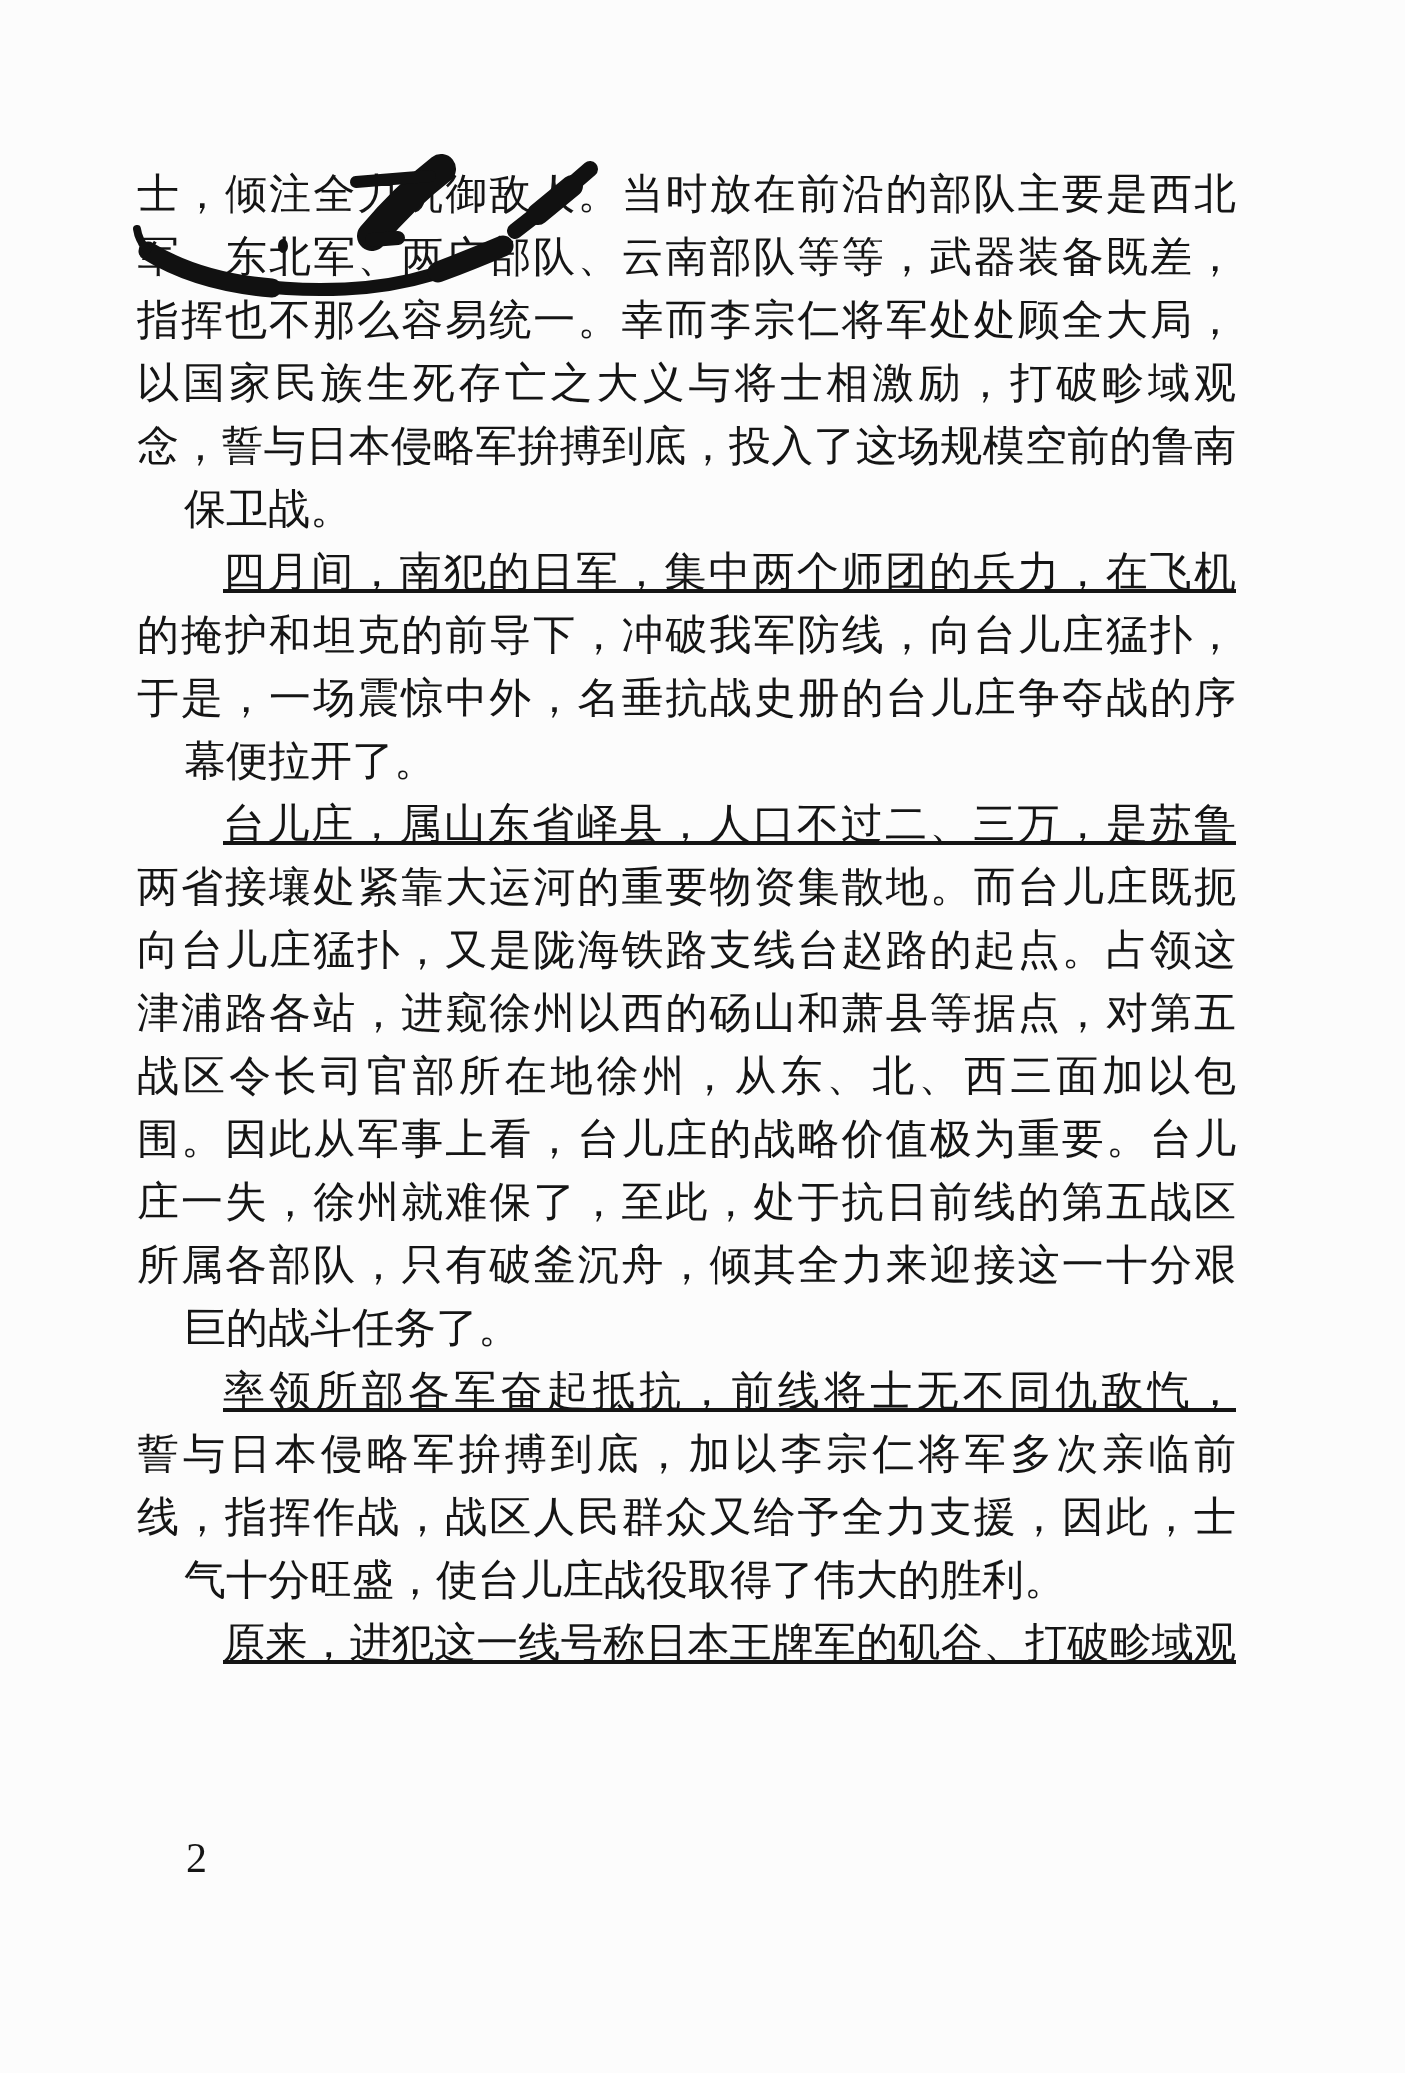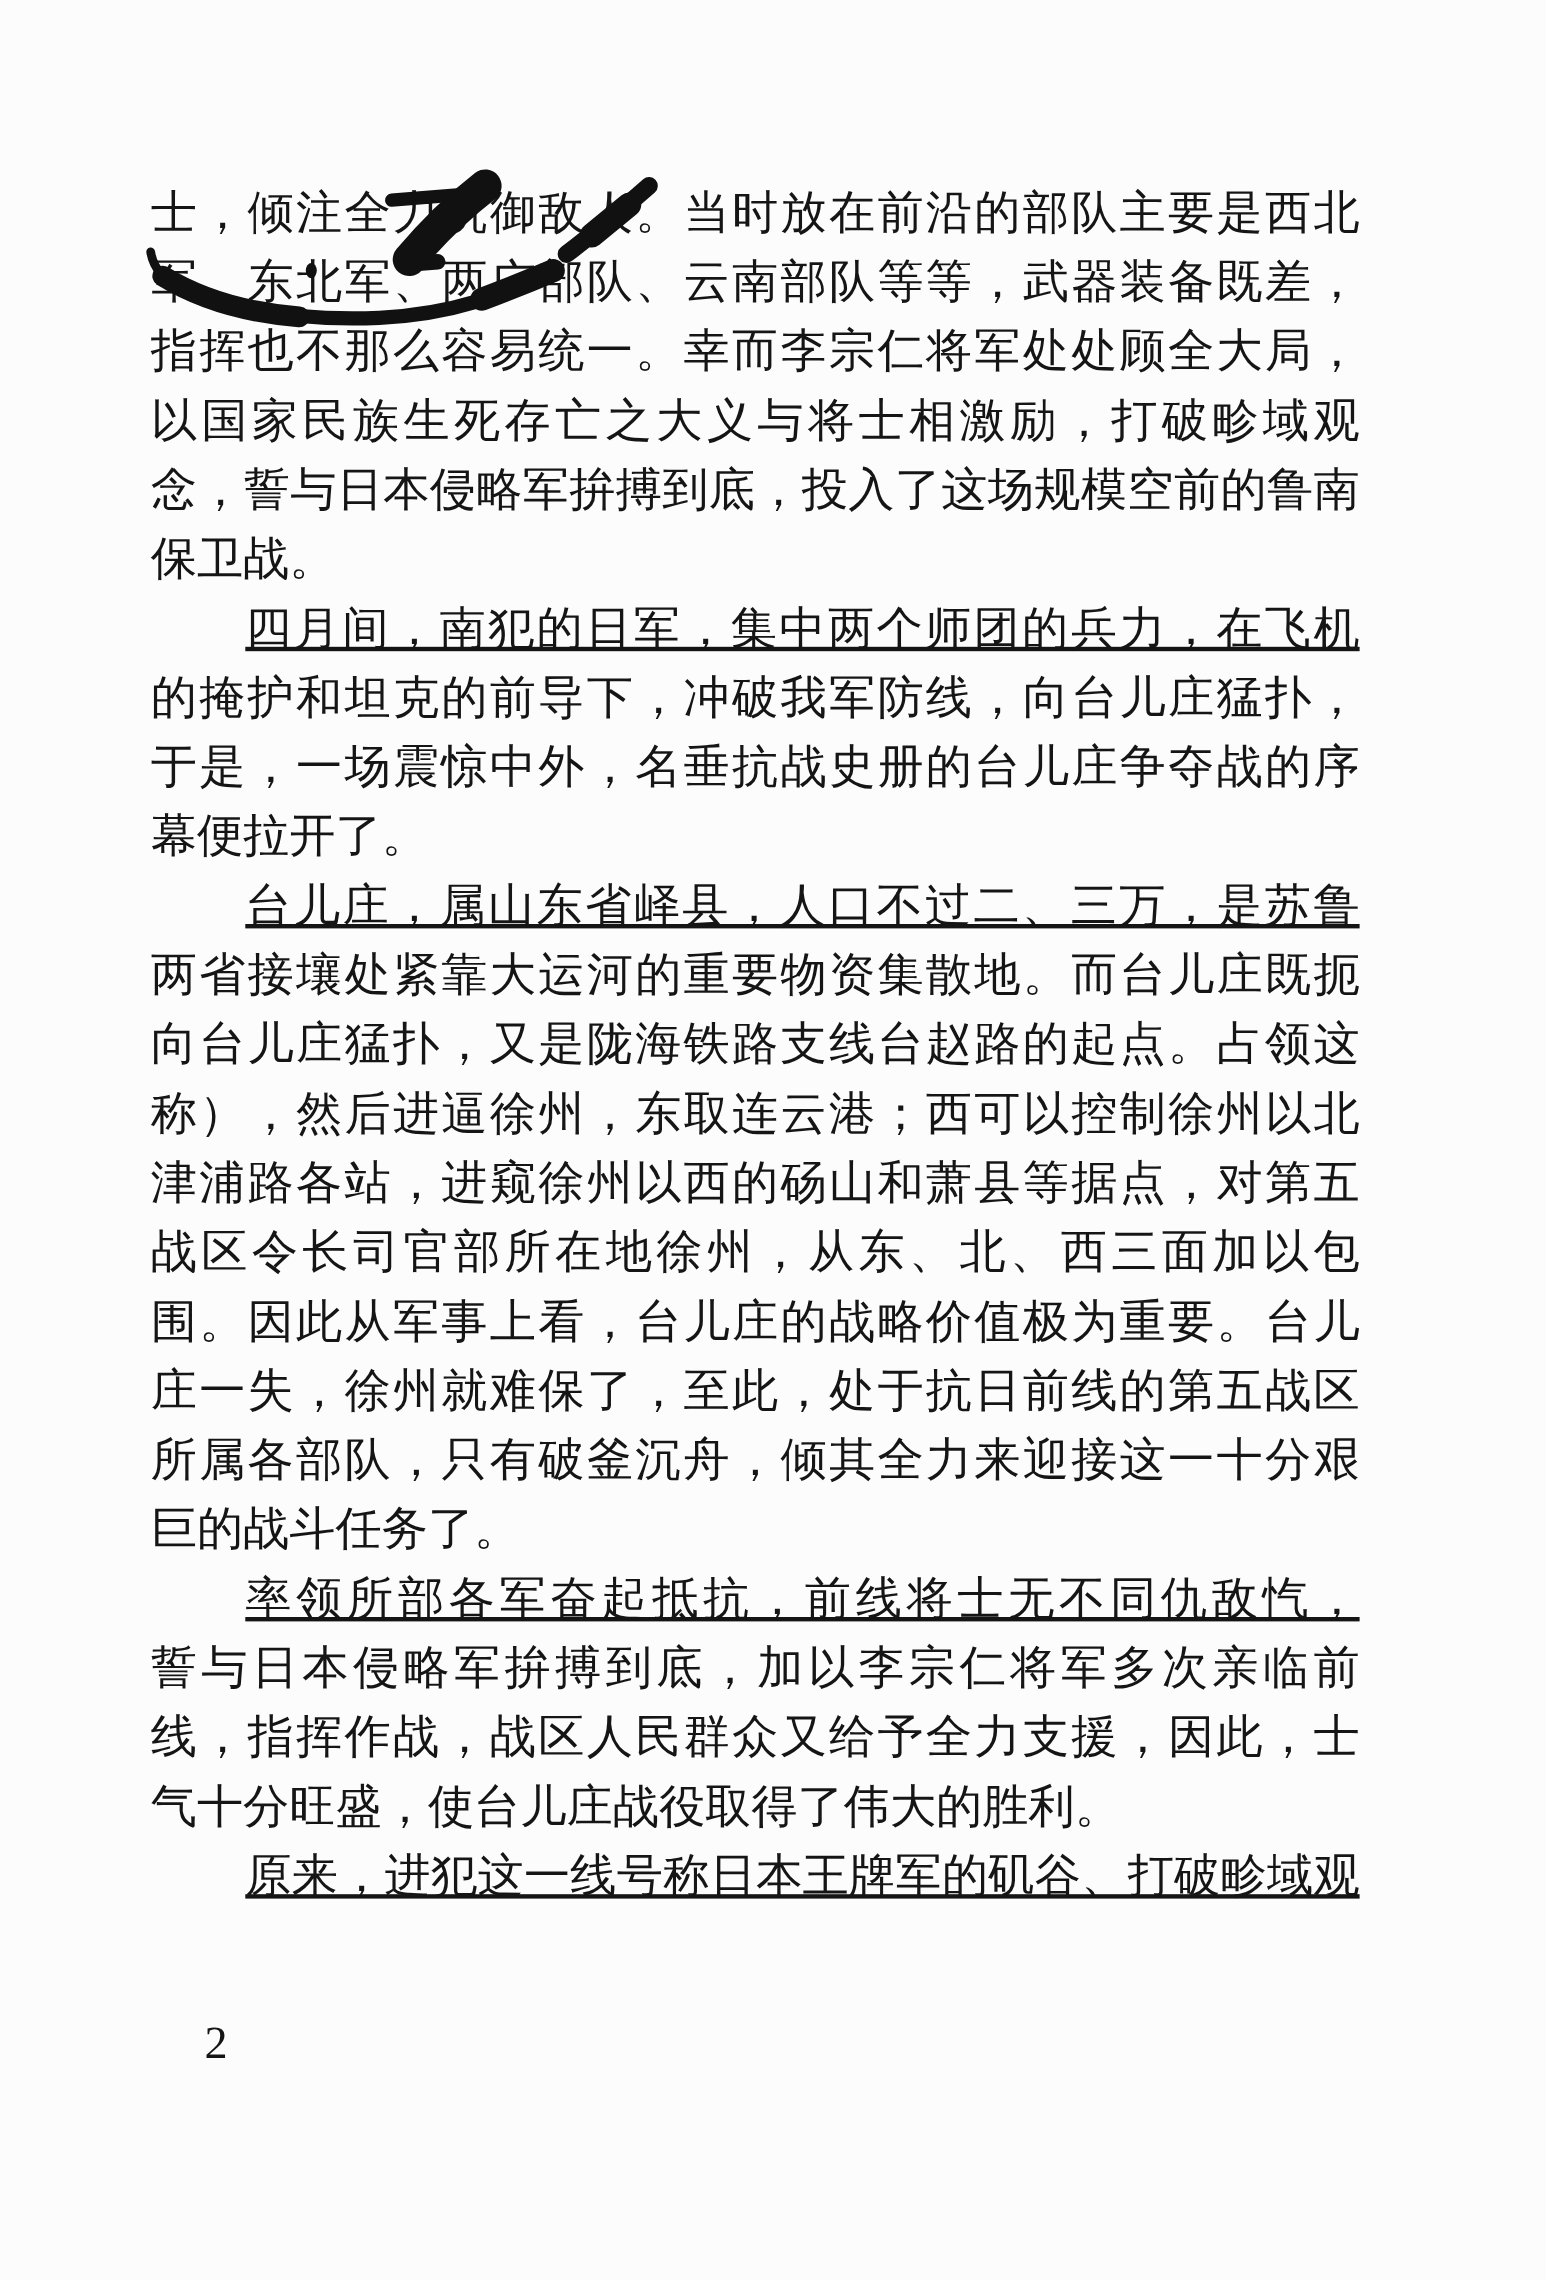--- a/index.html
+++ b/index.html
@@ -17,21 +17,21 @@
     left:137px;top:163px;width:1099px;
   }
   .ln{
     font-size:42px;
     line-height:63px;
     height:63px;
     font-weight:500;
     white-space:nowrap;
   }
   .j{ text-align:justify; text-align-last:justify; white-space:normal; }
-  .l{ text-align:left; }
+  .l{ text-align:left;margin-left:47px; }
   .ind{ text-indent:86px;text-decoration:underline; }
   .pagenum{
     position:absolute;
     left:186px;top:1834px;
     font-size:42px;
     font-weight:500;
   }
   .ink-overlay{
     position:absolute;left:0;top:0;width:1405px;height:2073px;
     pointer-events:none;
@@ -49,21 +49,20 @@
     <div class="ln j">以国家民族生死存亡之大义与将士相激励，打破畛域观</div>
     <div class="ln j">念，誓与日本侵略军拚搏到底，投入了这场规模空前的鲁南</div>
     <div class="ln l">保卫战。</div>
     <div class="ln j ind">四月间，南犯的日军，集中两个师团的兵力，在飞机</div>
     <div class="ln j">的掩护和坦克的前导下，冲破我军防线，向台儿庄猛扑，</div>
     <div class="ln j">于是，一场震惊中外，名垂抗战史册的台儿庄争夺战的序</div>
     <div class="ln l">幕便拉开了。</div>
     <div class="ln j ind">台儿庄，属山东省峄县，人口不过二、三万，是苏鲁</div>
     <div class="ln j">两省接壤处紧靠大运河的重要物资集散地。而台儿庄既扼</div>
     <div class="ln j">向台儿庄猛扑，又是陇海铁路支线台赵路的起点。占领这</div>
-    <div class="ln j">称），然后进逼徐州，东取连云港；西可以控制徐州以北</div>
     <div class="ln j">津浦路各站，进窥徐州以西的砀山和萧县等据点，对第五</div>
     <div class="ln j">战区令长司官部所在地徐州，从东、北、西三面加以包</div>
     <div class="ln j">围。因此从军事上看，台儿庄的战略价值极为重要。台儿</div>
     <div class="ln j">庄一失，徐州就难保了，至此，处于抗日前线的第五战区</div>
     <div class="ln j">所属各部队，只有破釜沉舟，倾其全力来迎接这一十分艰</div>
     <div class="ln l">巨的战斗任务了。</div>
     <div class="ln j ind">率领所部各军奋起抵抗，前线将士无不同仇敌忾，</div>
     <div class="ln j">誓与日本侵略军拚搏到底，加以李宗仁将军多次亲临前</div>
     <div class="ln j">线，指挥作战，战区人民群众又给予全力支援，因此，士</div>
     <div class="ln l">气十分旺盛，使台儿庄战役取得了伟大的胜利。</div>

